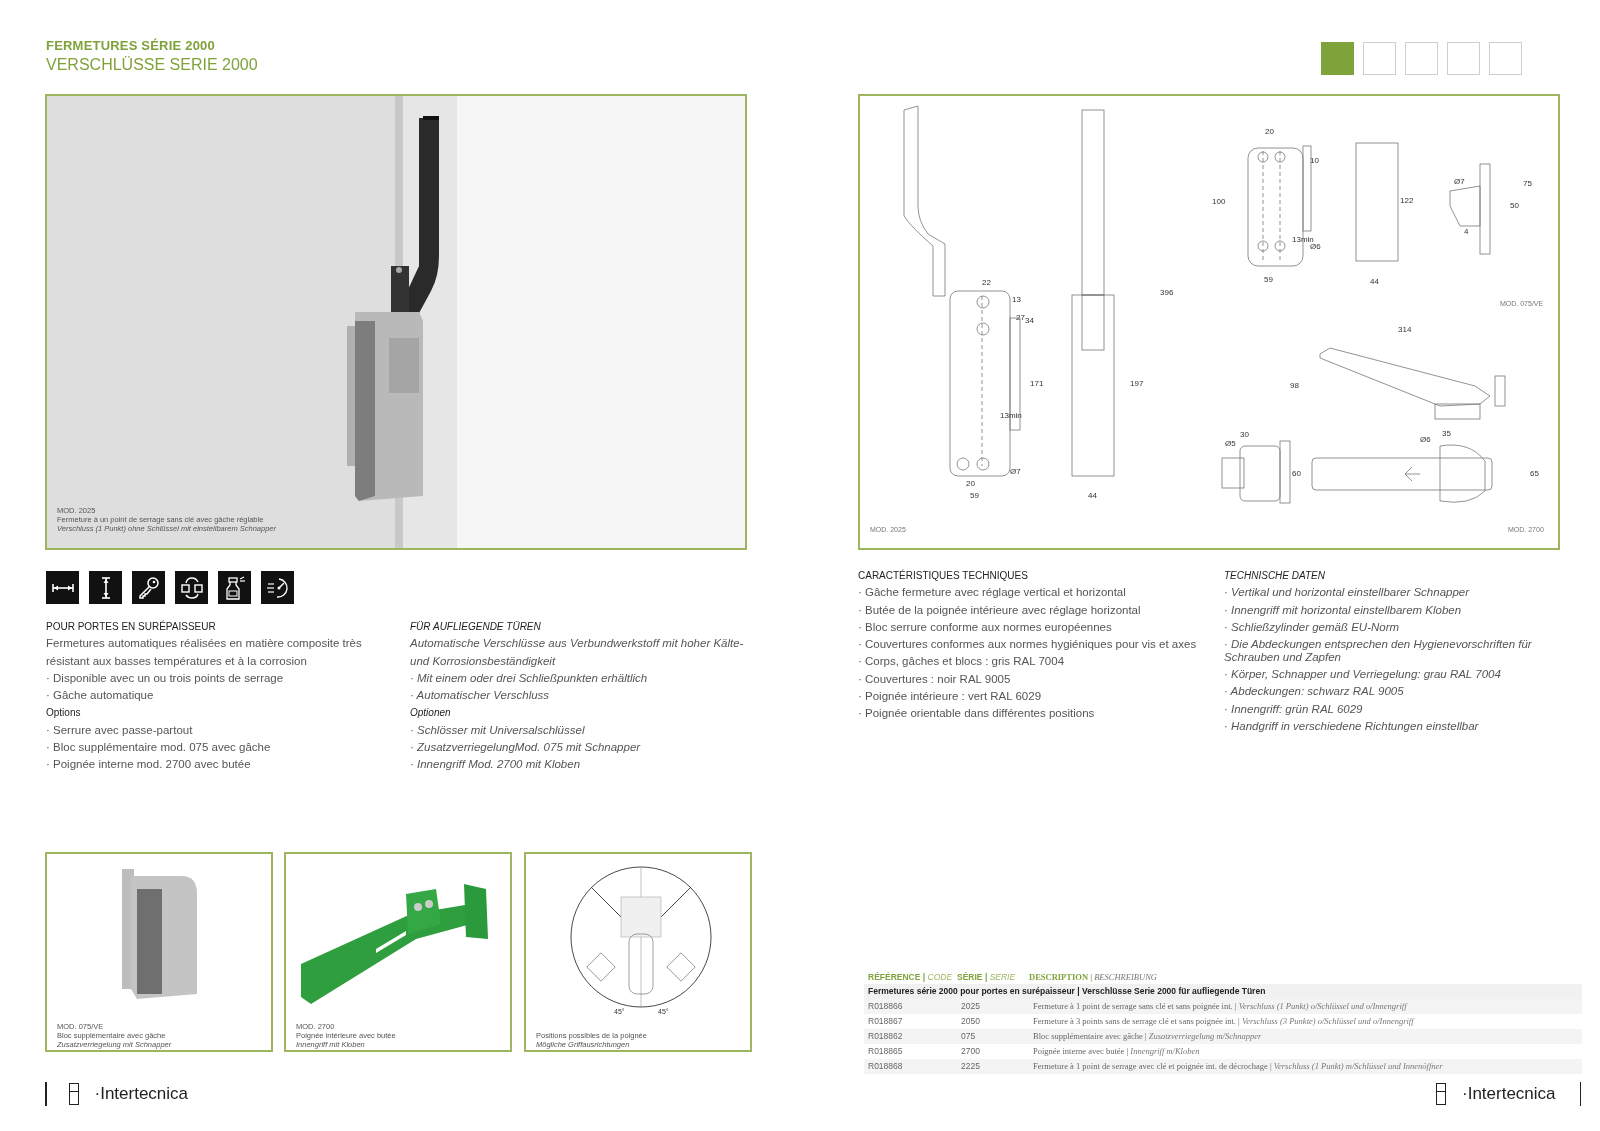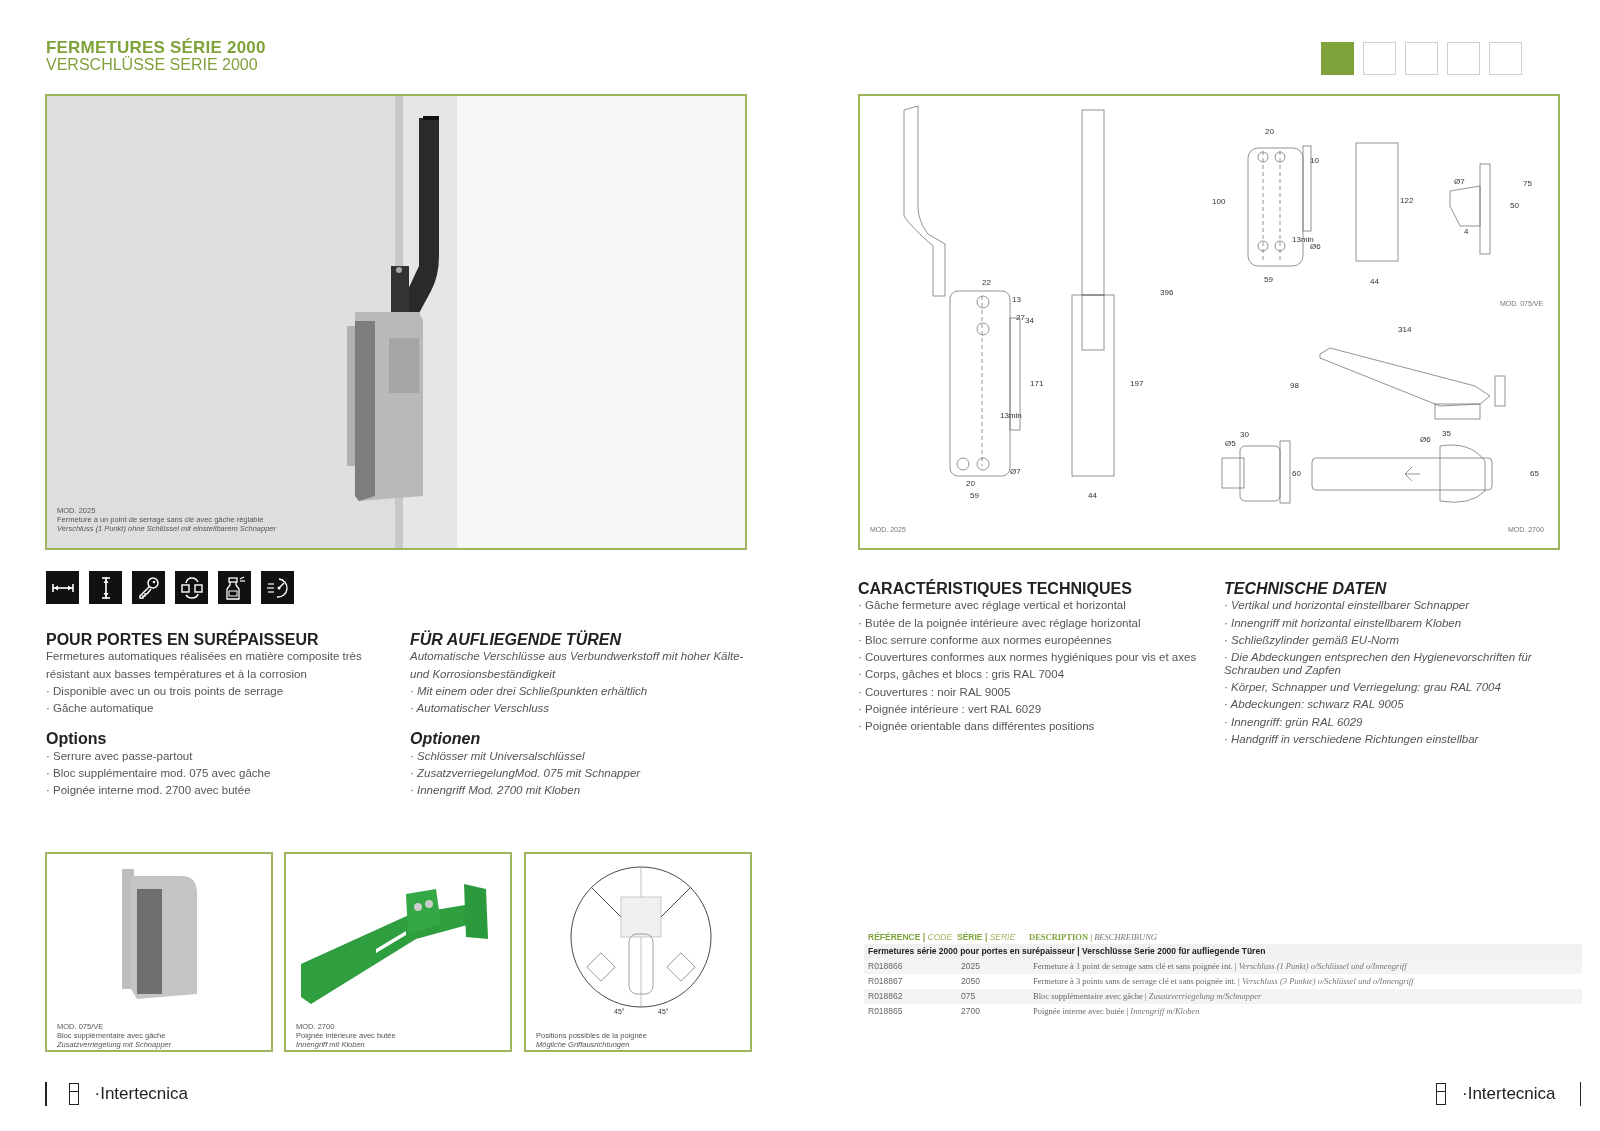--- a/index.html
+++ b/index.html
@@ -1,40 +1,40 @@
 <!DOCTYPE html>
 <html><head>
 <meta charset="utf-8">
 <style>
   *{box-sizing:border-box;margin:0;padding:0;}
   html,body{width:1600px;height:1131px;background:#fff;overflow:hidden;}
   body{font-family:"Liberation Sans",sans-serif;color:#4a4a4a;position:relative;}
   .abs{position:absolute;}
-  .title1{left:46px;top:38px;font-size:17px;font-weight:bold;color:#7fa23a;letter-spacing:0.2px;}
+  .title1{left:46px;top:38px;font-size:13px;font-weight:bold;color:#7fa23a;letter-spacing:0.2px;}
   .title2{left:46px;top:56px;font-size:16px;color:#7fa23a;}
   .pager{right:78px;top:42px;display:flex;gap:9px;}
   .pager span{width:33px;height:33px;border:1.5px solid #cfcfcf;display:block;}
   .pager span.on{background:#7fa23a;border-color:#7fa23a;}
   .frame{border:2px solid #9cb55e;}
   .hero{left:45px;top:94px;width:702px;height:456px;background:#dedede;overflow:hidden;}
   .hero .door{position:absolute;left:348px;top:0;width:8px;height:100%;background:#c8c8c8;}
   .hero .jamb{position:absolute;left:356px;top:0;width:54px;height:100%;background:#e6e6e6;}
   .hero .wall{position:absolute;left:410px;top:0;right:0;height:100%;background:#f6f6f6;}
   .cap{font-size:7.5px;line-height:9px;color:#555;}
   .cap i{display:block;font-style:italic;}
   .icons{left:46px;top:571px;display:flex;gap:10px;}
   .icons div{width:33px;height:33px;background:#111;display:flex;align-items:center;justify-content:center;}
   .col{font-size:11.5px;line-height:17.3px;color:#555;}
-  .col h4{font-size:16px;font-weight:bold;color:#222;margin-bottom:0;margin-top:13px;}
+  .col h4{font-size:10px;font-weight:normal;color:#222;margin-bottom:0;}
   .col .it{font-style:italic;}
   .col p{margin:0;}
   .drawing{left:858px;top:94px;width:702px;height:456px;background:#fff;}
   .thumb{top:852px;width:228px;height:200px;background:#fff;}
   .table{left:864px;top:930px;width:718px;font-size:8.5px;color:#666;}
-  .table .hdr{display:flex;font-weight:bold;color:#7fa23a;font-size:8.5px;height:14px;align-items:center;}
+  .table .hdr{display:flex;font-weight:bold;color:#7fa23a;font-size:8.5px;height:14px;align-items:center;margin-top:40px;}
   .table .hdr i{font-weight:normal;color:#9cb55e;}
   .table .grp{background:#f1f1f1;font-weight:bold;color:#222;height:15px;line-height:15px;padding-left:4px;}
   .table .row{display:flex;height:15px;line-height:15px;padding-left:4px;}
   .table .row:nth-child(odd){background:#f4f4f4;}
   .table .c1{width:93px;} .table .c2{width:72px;} .table .c3{flex:1;font-family:Liberation Serif, serif;}
   .table .c3 i{color:#777;}
   .logo{font-size:17px;font-weight:normal;color:#222;display:flex;align-items:center;gap:16px;}
   .logo .bar{width:1.5px;height:24px;background:#222;}
   .logo .mark{width:10px;height:22px;border:1.5px solid #222;position:relative;margin-left:6px;}
   .logo .mark:after{content:"";position:absolute;left:0;right:0;top:7px;border-top:1.5px solid #222;}
@@ -323,20 +323,25 @@
     <div class="row">
         <span class="c1">R018862</span>
         <span class="c2">075</span>
         <span class="c3"><span>Bloc supplémentaire avec gâche  |  </span><i>Zusatzverriegelung m/Schnapper</i></span>
       </div>
     <div class="row">
         <span class="c1">R018865</span>
         <span class="c2">2700</span>
         <span class="c3"><span>Poignée interne avec butée  |  </span><i>Innengriff m/Kloben</i></span>
       </div>
+    <div class="row">
+        <span class="c1">R018868</span>
+        <span class="c2">2225</span>
+        <span class="c3"><span>Fermeture à 1 point de serrage avec clé et poignée int. de décrochage  |  </span><i>Verschluss (1 Punkt) m/Schlüssel und Innenöffner</i></span>
+      </div>
   </div>
 </div>
 
 <div class="abs logo" style="left:45px;top:1082px;">
   <span class="bar"></span>
   <span class="mark"></span>
   <span>·Intertecnica</span>
 </div>
 <div class="abs logo" style="left:1436px;top:1082px;">
   <span class="mark" style="margin-left:0"></span>

